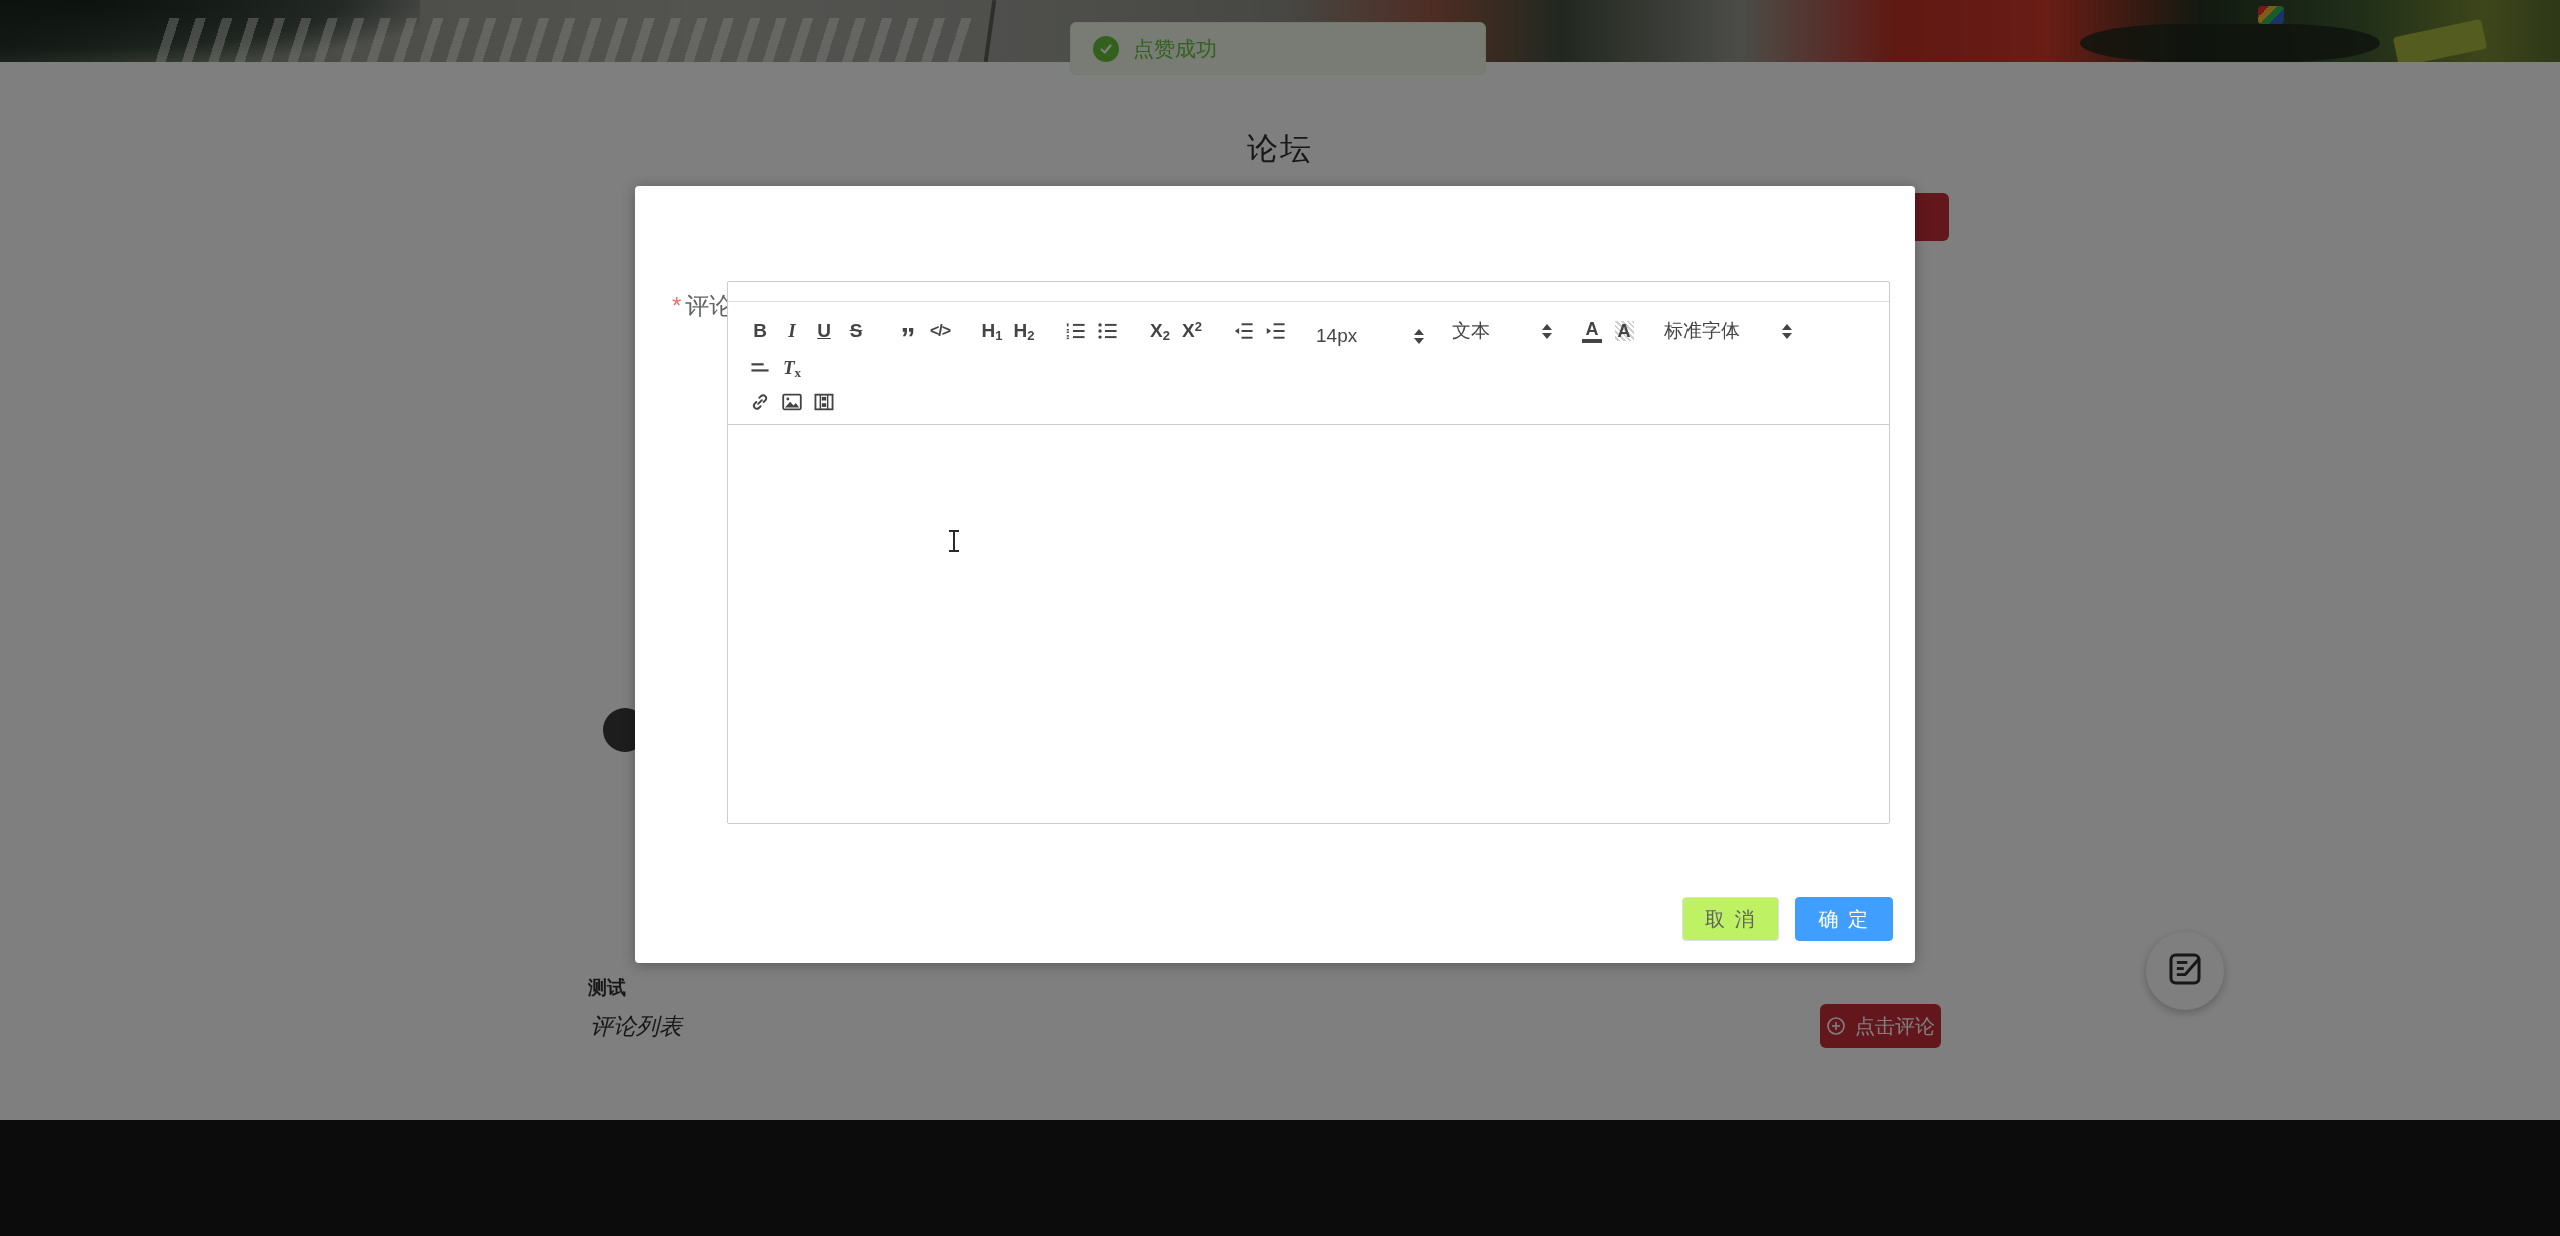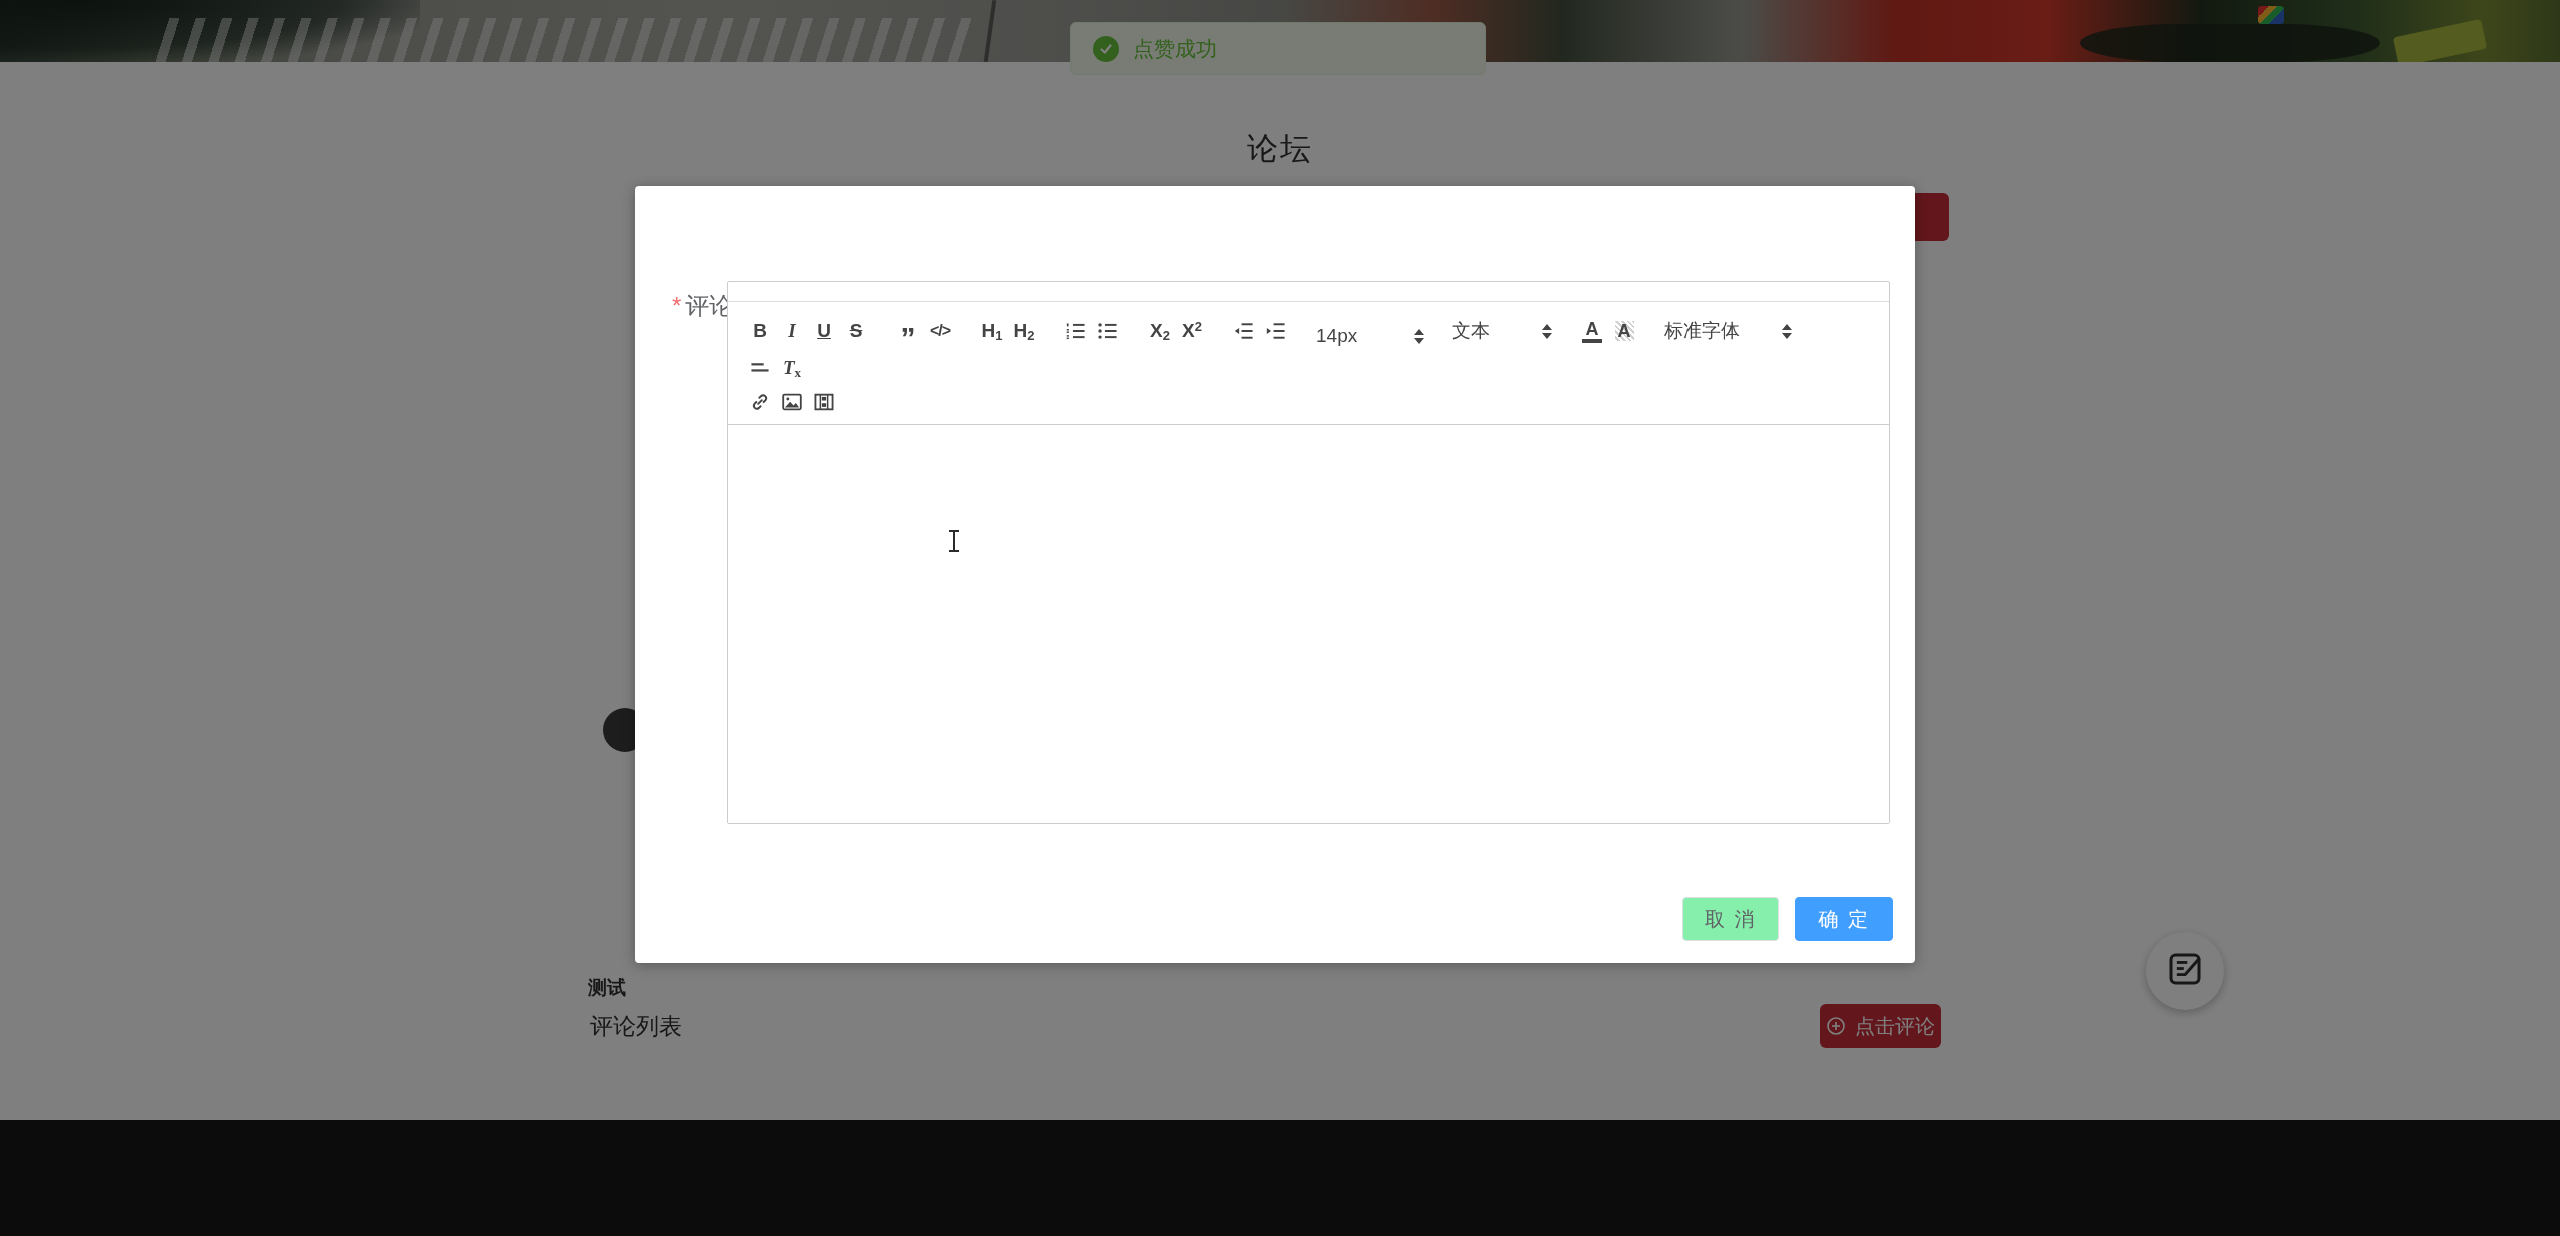--- a/index.html
+++ b/index.html
@@ -48,21 +48,21 @@
     background:#c62f38;border-radius:6px;
   }
   .bg-avatar{
     position:absolute;left:603px;top:708px;width:44px;height:44px;border-radius:50%;
     background:#3a3a3a;
   }
   .bg-paren{
     position:absolute;left:1903px;top:926px;font-size:26px;color:#303133;
   }
   .bg-post-title{position:absolute;left:588px;top:975px;font-size:19px;font-weight:700;color:#303133;}
-  .bg-comment-list{position:absolute;left:590px;top:1011px;font-size:23px;color:#303133;}
+  .bg-comment-list{position:absolute;left:590px;top:1011px;font-size:23px;color:#303133;font-style:italic;}
   .bg-comment-btn{
     position:absolute;left:1820px;top:1004px;height:44px;padding:0 6px;
     background:#c62f38;color:#fff;border:none;border-radius:6px;
     display:flex;align-items:center;gap:9px;font-size:20px;
     font-family:inherit;cursor:pointer;
   }
   .bg-comment-btn svg{display:block;}
 
   .site-footer{
     position:absolute;left:0;top:1120px;width:2560px;height:116px;background:#181818;
@@ -150,21 +150,21 @@
   .ibeam{position:absolute;left:219px;top:103px;width:14px;height:26px;}
   .ibeam .stem{position:absolute;left:6px;top:3px;width:2px;height:20px;background:#2b2b2b;}
   .ibeam .cap{position:absolute;left:2px;width:10px;height:2px;background:#2b2b2b;}
   .ibeam .cap.t{top:2px;} .ibeam .cap.b{top:22px;}
 
   .dialog-footer{position:absolute;right:22px;bottom:22px;display:flex;gap:16px;}
   .btn{
     height:44px;padding:0 22px;border-radius:4px;font-size:20px;cursor:pointer;
     font-family:inherit;letter-spacing:2px;
   }
-  .btn-cancel{background:#86efac;border:1px solid #dcdfe6;color:#606266;}
+  .btn-cancel{background:#bef264;border:1px solid #dcdfe6;color:#606266;}
   .btn-confirm{background:#409eff;border:1px solid #409eff;color:#fff;}
 </style>
 </head>
 <body>
 
 <div class="hero">
   <div class="trees"></div>
   <div class="crosswalk"></div>
   <div class="pole"></div>
   <div class="roofline"></div>

